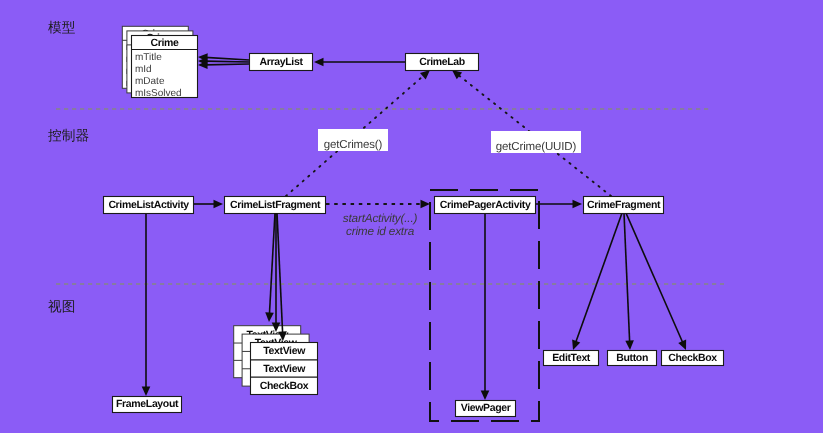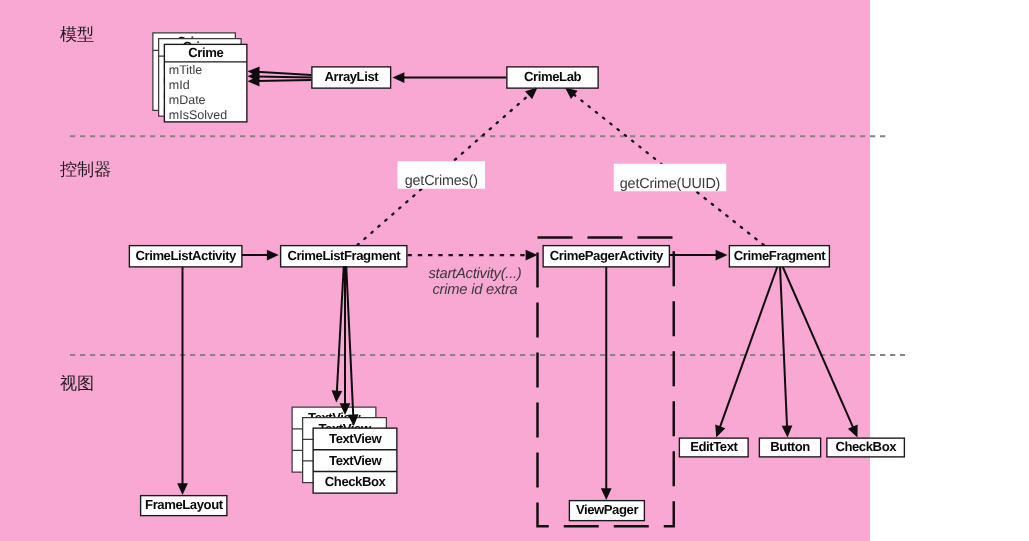--- a/index.html
+++ b/index.html
@@ -1,18 +1,18 @@
 <!DOCTYPE html>
 <html><head>
 <meta charset="utf-8">
 <title>MVC Diagram</title>
 <style>
   html,body{margin:0;padding:0;background:#ffffff;-webkit-font-smoothing:antialiased;text-rendering:geometricPrecision;}
   body{width:823px;height:433px;overflow:hidden;font-family:"Liberation Sans",sans-serif;}
-  #stage{position:relative;width:696px;height:433px;background:#f9a8d4;}
+  #stage{position:relative;width:823px;height:433px;background:#8b5cf6;}
   svg#diagram{position:absolute;left:0;top:0;}
   .layer-label{font-family:"Liberation Sans",sans-serif;font-size:13.7px;fill:#1d1d1d;}
   .boxlabel{font-family:"Liberation Sans",sans-serif;font-size:10.5px;font-weight:bold;letter-spacing:-0.35px;fill:#0a0a0a;text-anchor:middle;dominant-baseline:middle;}
   .fieldlabel{font-family:"Liberation Sans",sans-serif;font-size:10px;fill:#3c3c3c;}
   .edgelabel{font-family:"Liberation Sans",sans-serif;font-size:11.5px;letter-spacing:-0.15px;fill:#3a3a3a;text-anchor:middle;}
   .edgelabel-i{font-family:"Liberation Sans",sans-serif;font-size:11.8px;font-style:italic;letter-spacing:-0.2px;fill:#3a3a3a;text-anchor:middle;}
   .boxrect{fill:#ffffff;stroke:#1a1a1a;stroke-width:1.1;}
   .stackrect{fill:#ffffff;stroke:#3a3a3a;stroke-width:1;}
   .divider{stroke:#858585;stroke-width:1.6;stroke-dasharray:4.2 3.8;fill:none;}
   .solidline{stroke:#0d0d0d;stroke-width:1.6;fill:none;}

